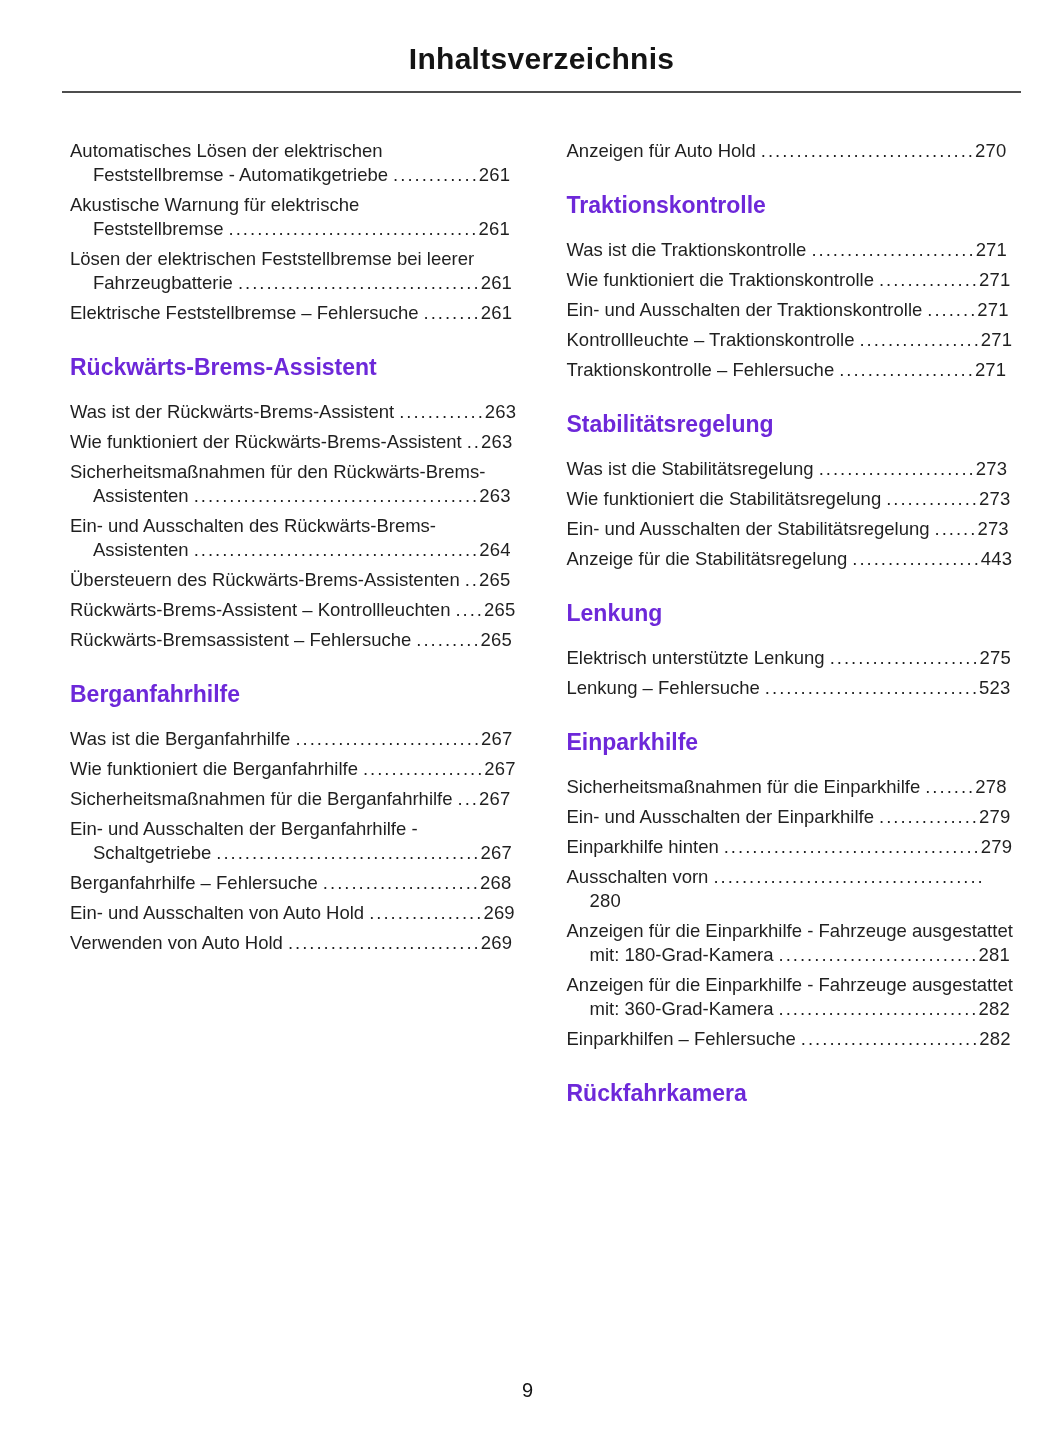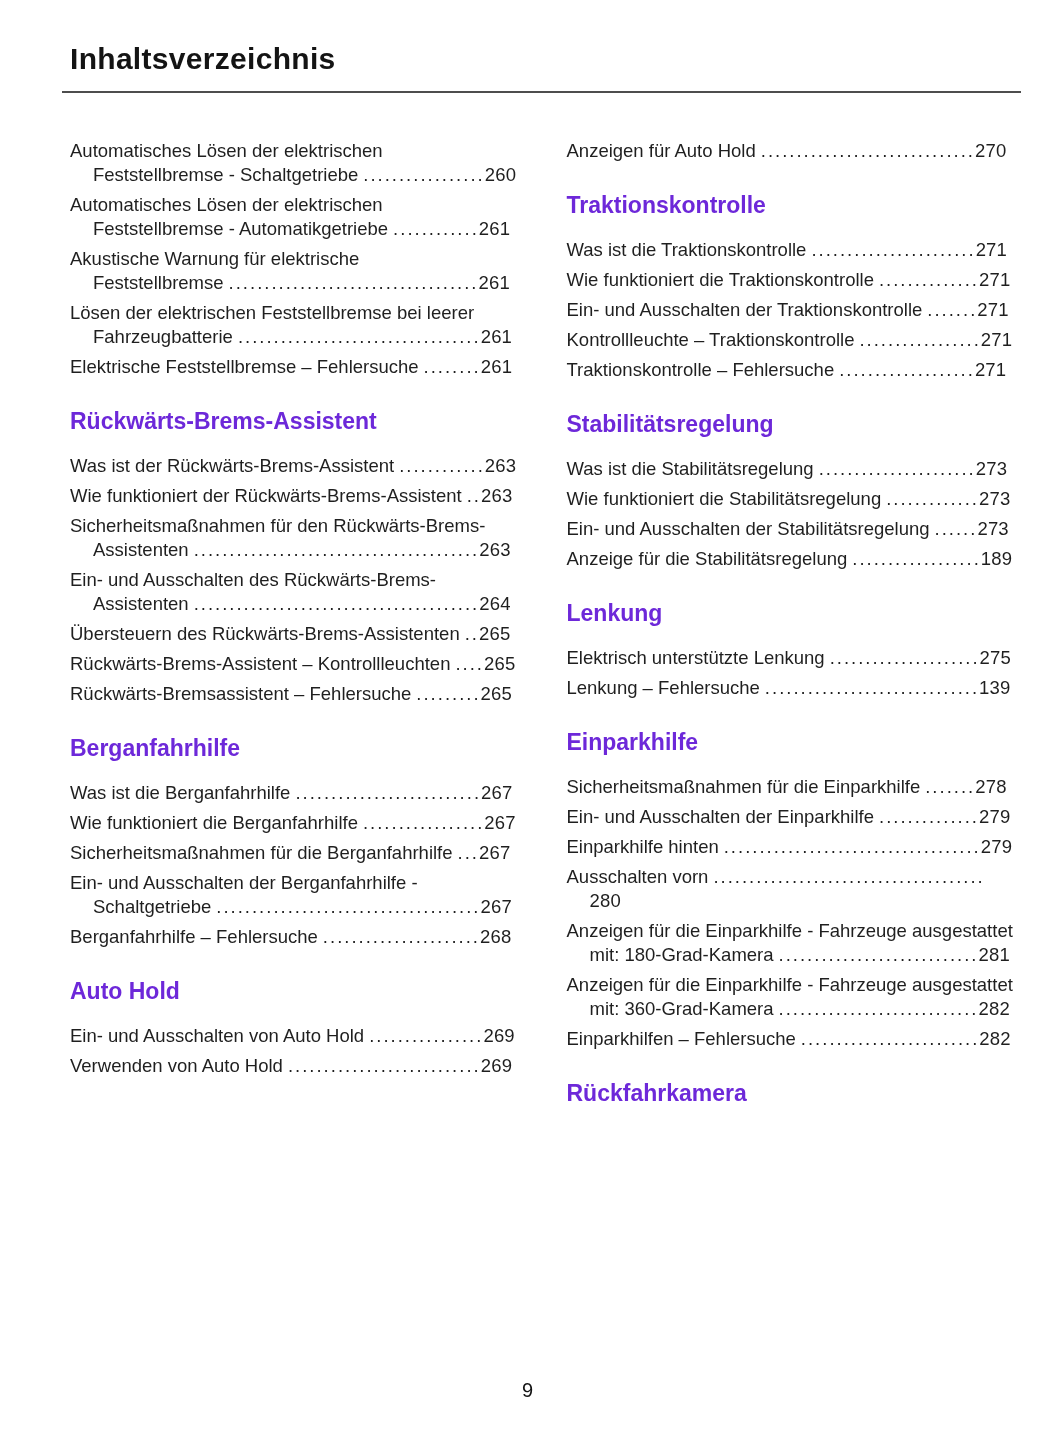--- a/index.html
+++ b/index.html
@@ -10,21 +10,21 @@
   }
   .page {
     width: 1055px;
     height: 1448px;
     position: relative;
     background: #ffffff;
     padding: 42px 42px 0 70px;
     overflow: hidden;
   }
   .header h1 {
-    text-align: left;
+    text-align: center;
     font-size: 30px;
     font-weight: 700;
     letter-spacing: 0.3px;
     color: #141414;
   }
   .rule {
     border: 0;
     border-top: 2px solid #4d4d4d;
     margin: 15px -8px 0 -8px;
   }
@@ -69,59 +69,57 @@
 <body>
 
 <div class="page">
   <header class="header">
     <h1>Inhaltsverzeichnis</h1>
     <hr class="rule">
   </header>
 
   <main class="columns">
     <section class="col">
-        <div class="entry"><span class="t">Automatisches Lösen der elektrischen Feststellbremse - Schaltgetriebe</span><span class="dots">.................</span><span class="pg">260</span></div>
         <div class="entry"><span class="t">Automatisches Lösen der elektrischen Feststellbremse - Automatikgetriebe</span><span class="dots">............</span><span class="pg">261</span></div>
         <div class="entry"><span class="t">Akustische Warnung für elektrische Feststellbremse</span><span class="dots">...................................</span><span class="pg">261</span></div>
         <div class="entry"><span class="t">Lösen der elektrischen Feststellbremse bei leerer Fahrzeugbatterie</span><span class="dots">..................................</span><span class="pg">261</span></div>
         <div class="entry"><span class="t">Elektrische Feststellbremse – Fehlersuche</span><span class="dots">........</span><span class="pg">261</span></div>
         <h2 class="heading">Rückwärts-Brems-Assistent</h2>
         <div class="entry"><span class="t">Was ist der Rückwärts-Brems-Assistent</span><span class="dots">............</span><span class="pg">263</span></div>
         <div class="entry"><span class="t">Wie funktioniert der Rückwärts-Brems-Assistent</span><span class="dots">..</span><span class="pg">263</span></div>
         <div class="entry"><span class="t">Sicherheitsmaßnahmen für den Rückwärts-Brems-Assistenten</span><span class="dots">........................................</span><span class="pg">263</span></div>
         <div class="entry"><span class="t">Ein- und Ausschalten des Rückwärts-Brems-Assistenten</span><span class="dots">........................................</span><span class="pg">264</span></div>
         <div class="entry"><span class="t">Übersteuern des Rückwärts-Brems-Assistenten</span><span class="dots">..</span><span class="pg">265</span></div>
         <div class="entry"><span class="t">Rückwärts-Brems-Assistent – Kontrollleuchten</span><span class="dots">....</span><span class="pg">265</span></div>
         <div class="entry"><span class="t">Rückwärts-Bremsassistent – Fehlersuche</span><span class="dots">.........</span><span class="pg">265</span></div>
         <h2 class="heading">Berganfahrhilfe</h2>
         <div class="entry"><span class="t">Was ist die Berganfahrhilfe</span><span class="dots">..........................</span><span class="pg">267</span></div>
         <div class="entry"><span class="t">Wie funktioniert die Berganfahrhilfe</span><span class="dots">.................</span><span class="pg">267</span></div>
         <div class="entry"><span class="t">Sicherheitsmaßnahmen für die Berganfahrhilfe</span><span class="dots">...</span><span class="pg">267</span></div>
         <div class="entry"><span class="t">Ein- und Ausschalten der Berganfahrhilfe - Schaltgetriebe</span><span class="dots">.....................................</span><span class="pg">267</span></div>
         <div class="entry"><span class="t">Berganfahrhilfe – Fehlersuche</span><span class="dots">......................</span><span class="pg">268</span></div>
-        <h2 class="heading">Auto Hold</h2>
         <div class="entry"><span class="t">Ein- und Ausschalten von Auto Hold</span><span class="dots">................</span><span class="pg">269</span></div>
         <div class="entry"><span class="t">Verwenden von Auto Hold</span><span class="dots">...........................</span><span class="pg">269</span></div>
       </section>
     <section class="col">
         <div class="entry"><span class="t">Anzeigen für Auto Hold</span><span class="dots">..............................</span><span class="pg">270</span></div>
         <h2 class="heading">Traktionskontrolle</h2>
         <div class="entry"><span class="t">Was ist die Traktionskontrolle</span><span class="dots">.......................</span><span class="pg">271</span></div>
         <div class="entry"><span class="t">Wie funktioniert die Traktionskontrolle</span><span class="dots">..............</span><span class="pg">271</span></div>
         <div class="entry"><span class="t">Ein- und Ausschalten der Traktionskontrolle</span><span class="dots">.......</span><span class="pg">271</span></div>
         <div class="entry"><span class="t">Kontrollleuchte – Traktionskontrolle</span><span class="dots">.................</span><span class="pg">271</span></div>
         <div class="entry"><span class="t">Traktionskontrolle – Fehlersuche</span><span class="dots">...................</span><span class="pg">271</span></div>
         <h2 class="heading">Stabilitätsregelung</h2>
         <div class="entry"><span class="t">Was ist die Stabilitätsregelung</span><span class="dots">......................</span><span class="pg">273</span></div>
         <div class="entry"><span class="t">Wie funktioniert die Stabilitätsregelung</span><span class="dots">.............</span><span class="pg">273</span></div>
         <div class="entry"><span class="t">Ein- und Ausschalten der Stabilitätsregelung</span><span class="dots">......</span><span class="pg">273</span></div>
-        <div class="entry"><span class="t">Anzeige für die Stabilitätsregelung</span><span class="dots">..................</span><span class="pg">189</span></div>
+        <div class="entry"><span class="t">Anzeige für die Stabilitätsregelung</span><span class="dots">..................</span><span class="pg">443</span></div>
         <h2 class="heading">Lenkung</h2>
         <div class="entry"><span class="t">Elektrisch unterstützte Lenkung</span><span class="dots">.....................</span><span class="pg">275</span></div>
-        <div class="entry"><span class="t">Lenkung – Fehlersuche</span><span class="dots">..............................</span><span class="pg">139</span></div>
+        <div class="entry"><span class="t">Lenkung – Fehlersuche</span><span class="dots">..............................</span><span class="pg">523</span></div>
         <h2 class="heading">Einparkhilfe</h2>
         <div class="entry"><span class="t">Sicherheitsmaßnahmen für die Einparkhilfe</span><span class="dots">.......</span><span class="pg">278</span></div>
         <div class="entry"><span class="t">Ein- und Ausschalten der Einparkhilfe</span><span class="dots">..............</span><span class="pg">279</span></div>
         <div class="entry"><span class="t">Einparkhilfe hinten</span><span class="dots">....................................</span><span class="pg">279</span></div>
         <div class="entry"><span class="t">Ausschalten vorn</span><span class="dots">......................................</span><span class="pg">280</span></div>
         <div class="entry"><span class="t">Anzeigen für die Einparkhilfe - Fahrzeuge ausgestattet mit: 180-Grad-Kamera</span><span class="dots">............................</span><span class="pg">281</span></div>
         <div class="entry"><span class="t">Anzeigen für die Einparkhilfe - Fahrzeuge ausgestattet mit: 360-Grad-Kamera</span><span class="dots">............................</span><span class="pg">282</span></div>
         <div class="entry"><span class="t">Einparkhilfen – Fehlersuche</span><span class="dots">.........................</span><span class="pg">282</span></div>
         <h2 class="heading">Rückfahrkamera</h2>
       </section>

